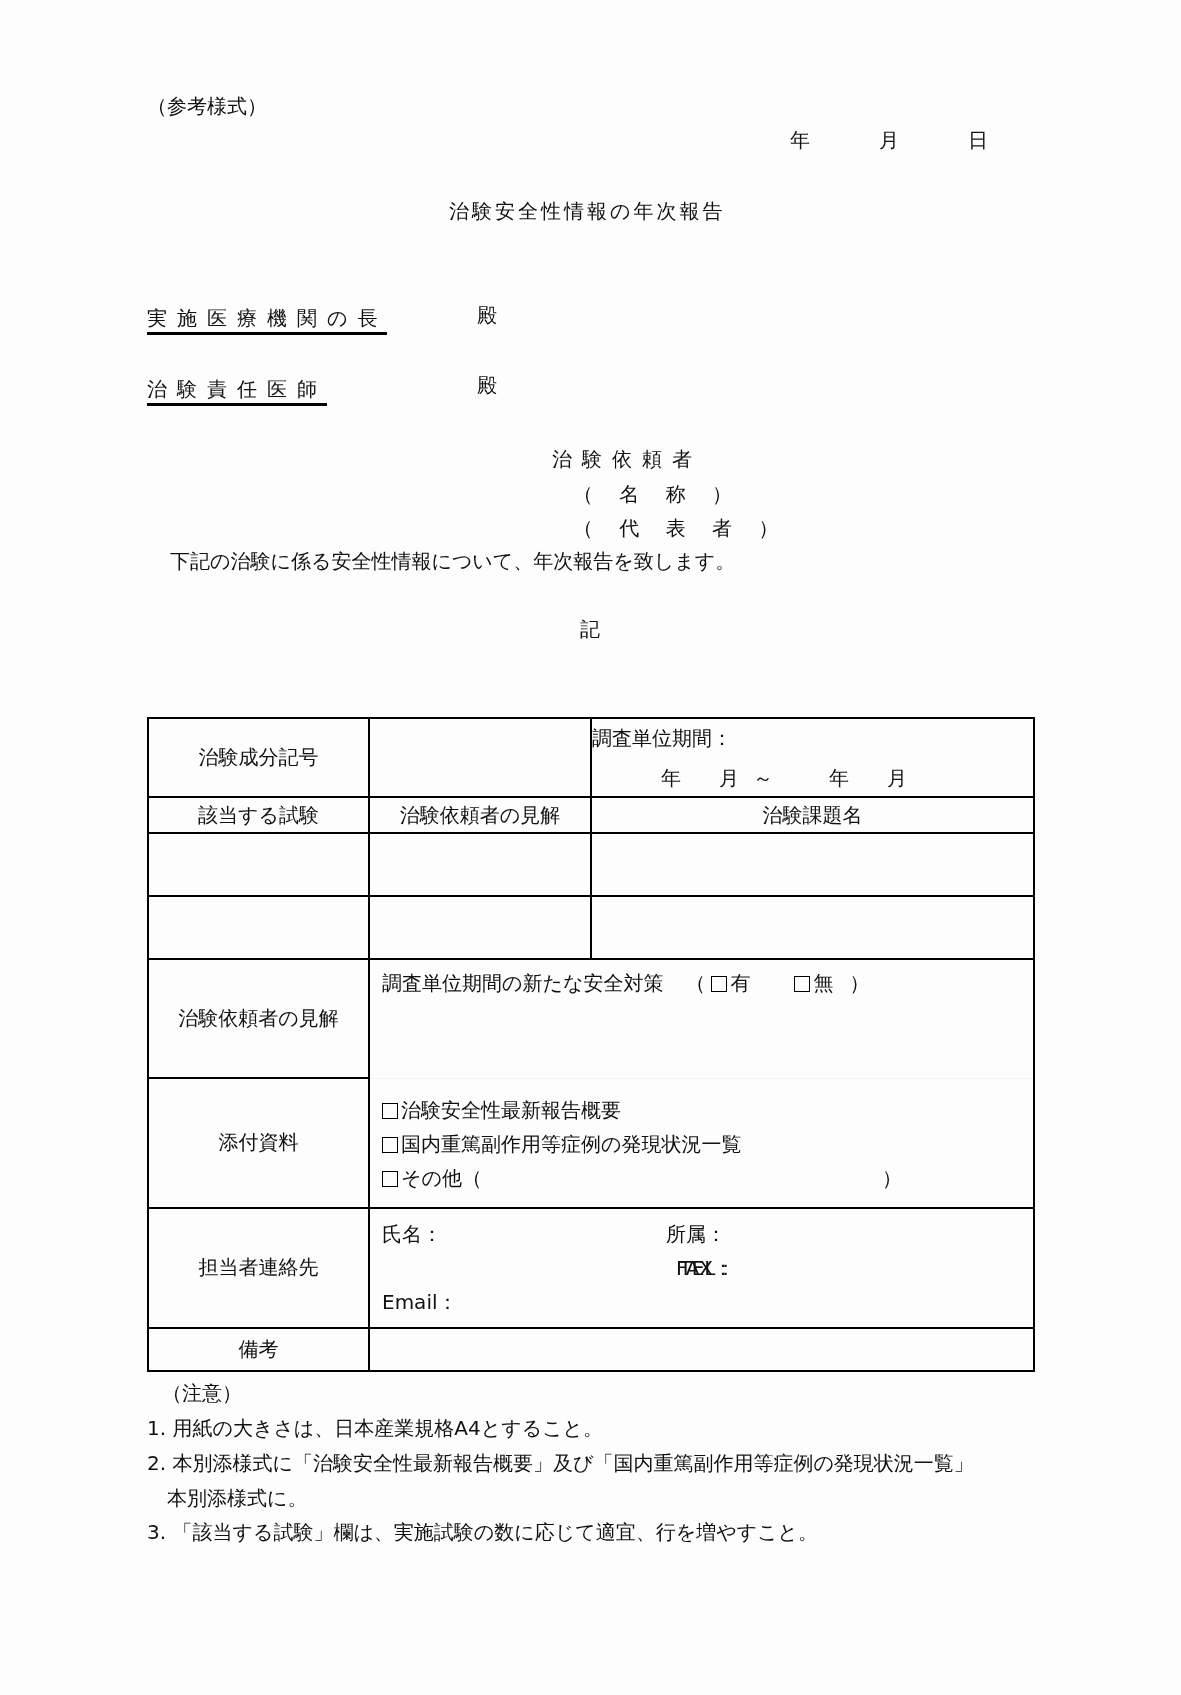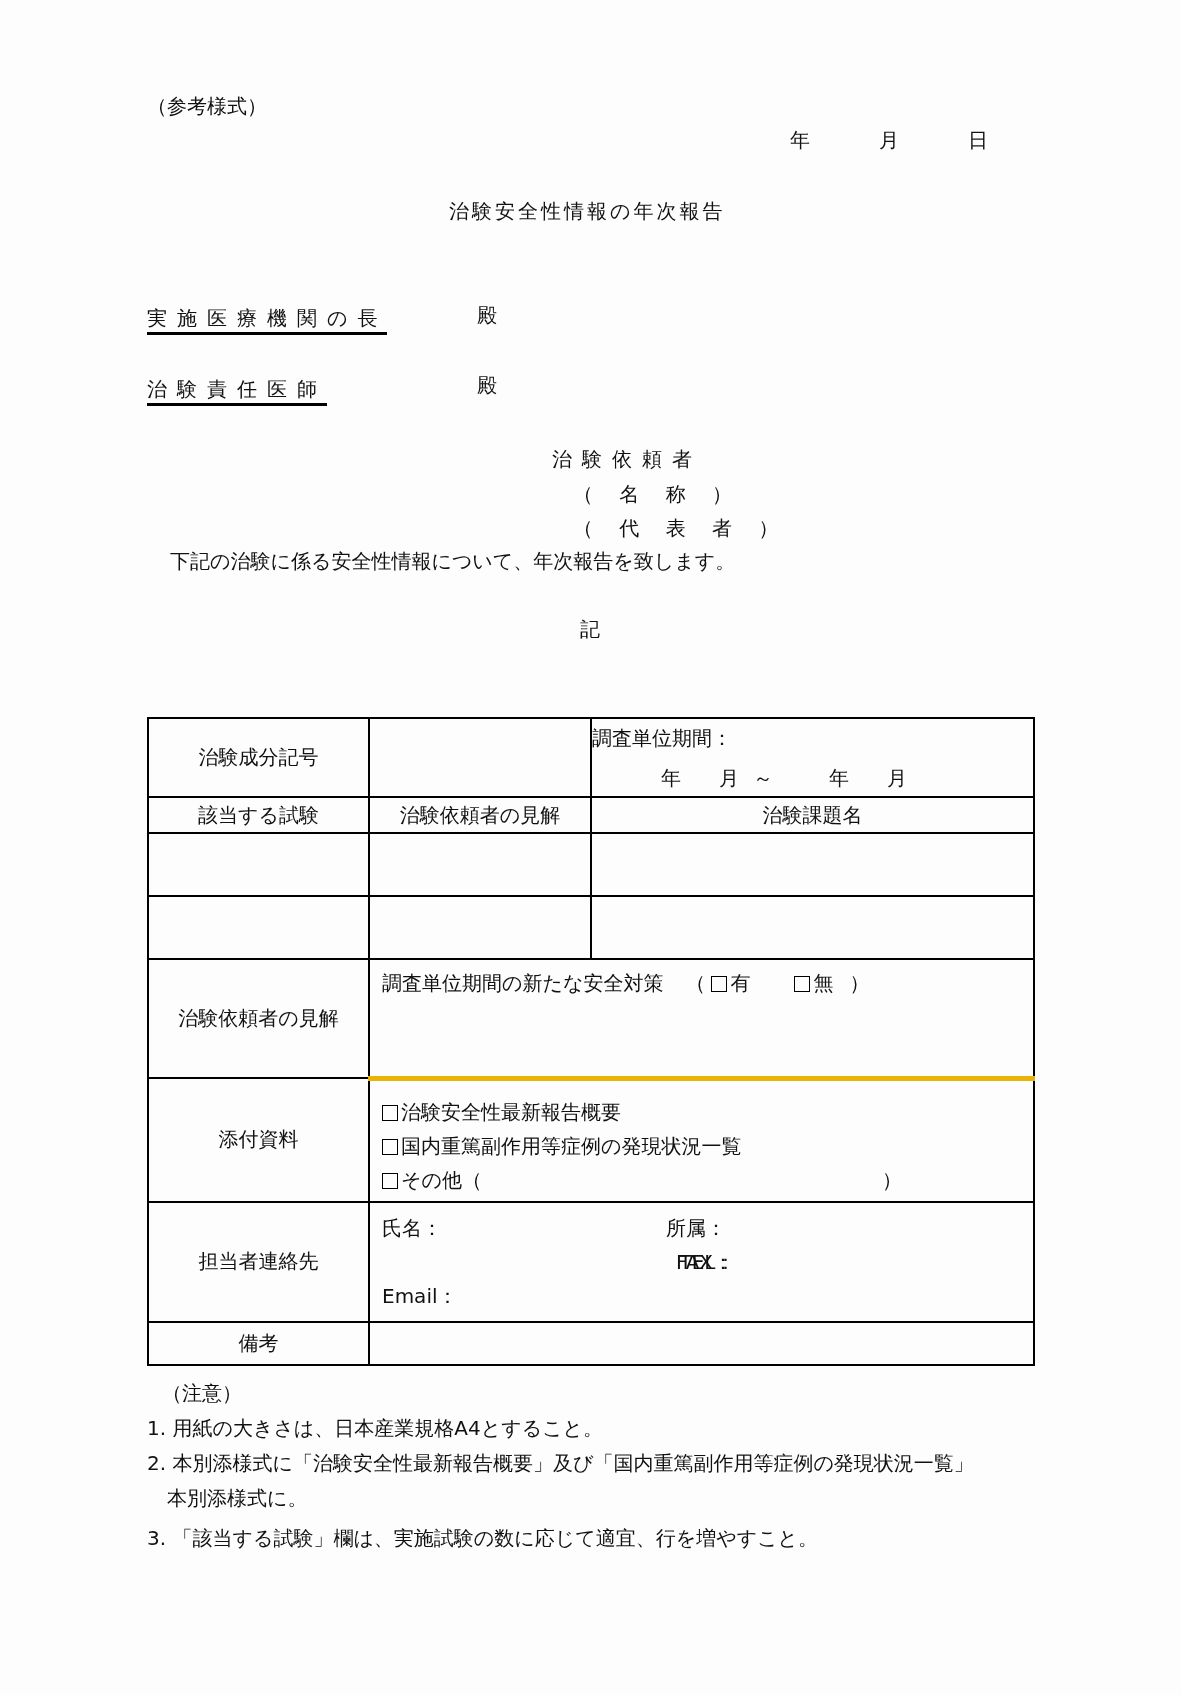--- a/index.html
+++ b/index.html
@@ -106,21 +106,21 @@
     <td class="label">治験依頼者の見解</td>
     <td colspan="2" style="vertical-align:top; padding:6px 0 0 12px; border-bottom:1px solid #eef3f5;">
       <span class="line">
         <span>調査単位期間の新たな安全対策</span><span class="gap" style="width:22px"></span><span>（</span><span class="gap" style="width:6px"></span><span class="box"></span><span>有</span><span class="gap" style="width:44px"></span><span class="box"></span><span>無</span><span class="gap" style="width:16px"></span><span>）</span>
       </span>
     </td>
   </tr>
 
   <tr style="height:119px;">
     <td class="label">添付資料</td>
-    <td colspan="2" style="padding:8px 0 4px 12px; vertical-align:top; border-top:5px solid #eab308;">
+    <td colspan="2" style="padding:8px 0 12px 12px; vertical-align:top; border-top:1px solid #eab308;">
       <span class="line" style="margin-top:6px;">
         <span class="box"></span><span>治験安全性最新報告概要</span>
       </span>
       <span class="line">
         <span class="box"></span><span>国内重篤副作用等症例の発現状況一覧</span>
       </span>
       <span class="line">
         <span class="box"></span><span>その他（</span><span class="gap" style="width:400px"></span><span>）</span>
       </span>
     </td>
@@ -147,13 +147,13 @@
     <td class="label">備考</td>
     <td colspan="2"></td>
   </tr>
 </tbody>
   </table>
 
 <div class="abs t20" style="left:162px; top:1381px;">（注意）</div>
 <div class="abs t20" style="left:147px; top:1416px;">1. 用紙の大きさは、日本産業規格A4とすること。</div>
 <div class="abs t20" style="left:147px; top:1451px;">2. 本別添様式に「治験安全性最新報告概要」及び「国内重篤副作用等症例の発現状況一覧」</div>
 <div class="abs t20" style="left:147px; top:1486px;">　本別添様式に。</div>
-<div class="abs t20" style="left:147px; top:1520px;margin-top:6px;">3. 「該当する試験」欄は、実施試験の数に応じて適宜、行を増やすこと。</div>
+<div class="abs t20" style="left:147px; top:1520px;">3. 「該当する試験」欄は、実施試験の数に応じて適宜、行を増やすこと。</div>
 
 </body></html>

